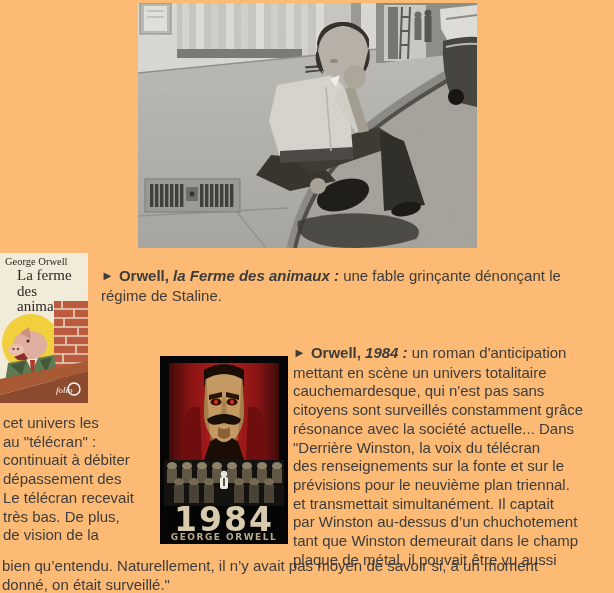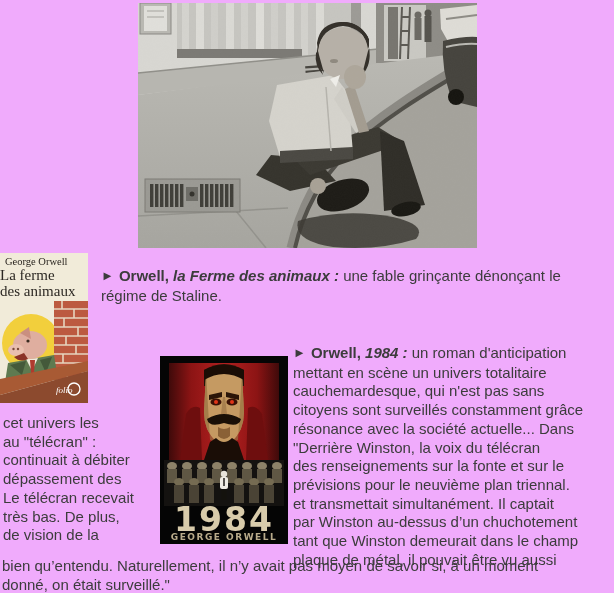--- a/index.html
+++ b/index.html
@@ -1,32 +1,32 @@
 <!DOCTYPE html>
 <html><head>
 <meta charset="utf-8">
 <style>
   html,body{margin:0;padding:0;background:#ffffff;}
-  #page{position:relative;width:614px;height:593px;background:#f0abfc;overflow:hidden;
+  #page{position:relative;width:614px;height:593px;background:#fdba74;overflow:hidden;
         font-family:"Liberation Sans",sans-serif;color:#3c3c3c;}
 
   
   .tblock{position:absolute;font-size:15px;line-height:18.7px;color:#3c3c3c;}
   .tline{white-space:nowrap;}
   .b{font-weight:bold;margin-top:48px;}
   .bi{font-weight:bold;font-style:italic;margin-top:46px;}
   .bullet{font-size:13px;margin-right:5px;position:relative;top:-1px;}
 
   
   .photo{position:absolute;left:138px;top:3px;width:339px;height:245px;}
 
   
   .farm-cover{position:absolute;left:0;top:253px;width:88px;height:150px;background:#f1ebd9;overflow:hidden;}
   .fc-author{position:absolute;top:3px;left:5px;font:10.5px "Liberation Serif",serif;color:#241f1a;}
-  .fc-title{position:absolute;top:15px;left:0;font:15px/15.5px "Liberation Serif",serif;color:#2c2823;}
+  .fc-title{position:absolute;top:15px;left:17px;font:15px/15.5px "Liberation Serif",serif;color:#2c2823;}
   .fc-art{position:absolute;left:0;top:48px;width:88px;height:102px;}
 
   
   .cover-1984{position:absolute;left:160px;top:356px;width:128px;height:188px;background:#050505;}
 
   
   #farm-par{left:101px;top:267px;width:512px;}
   #par-1984{left:293px;top:344px;width:321px;}
   #left-col{left:3px;top:414px;width:158px;}
   #bottom-par{left:2px;top:557px;width:610px;}

